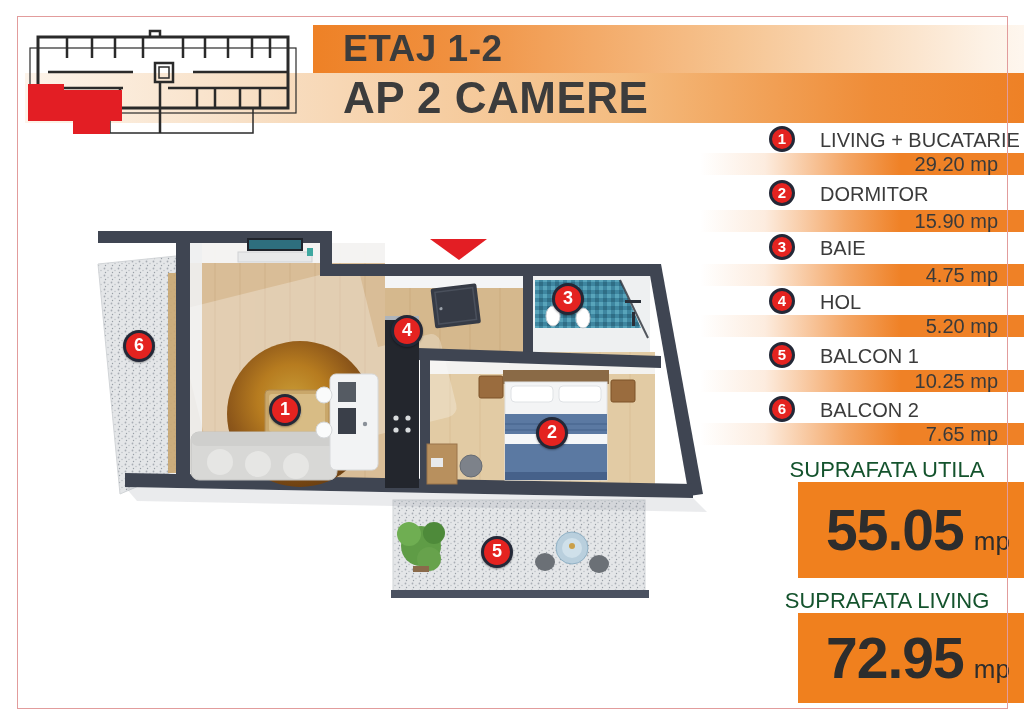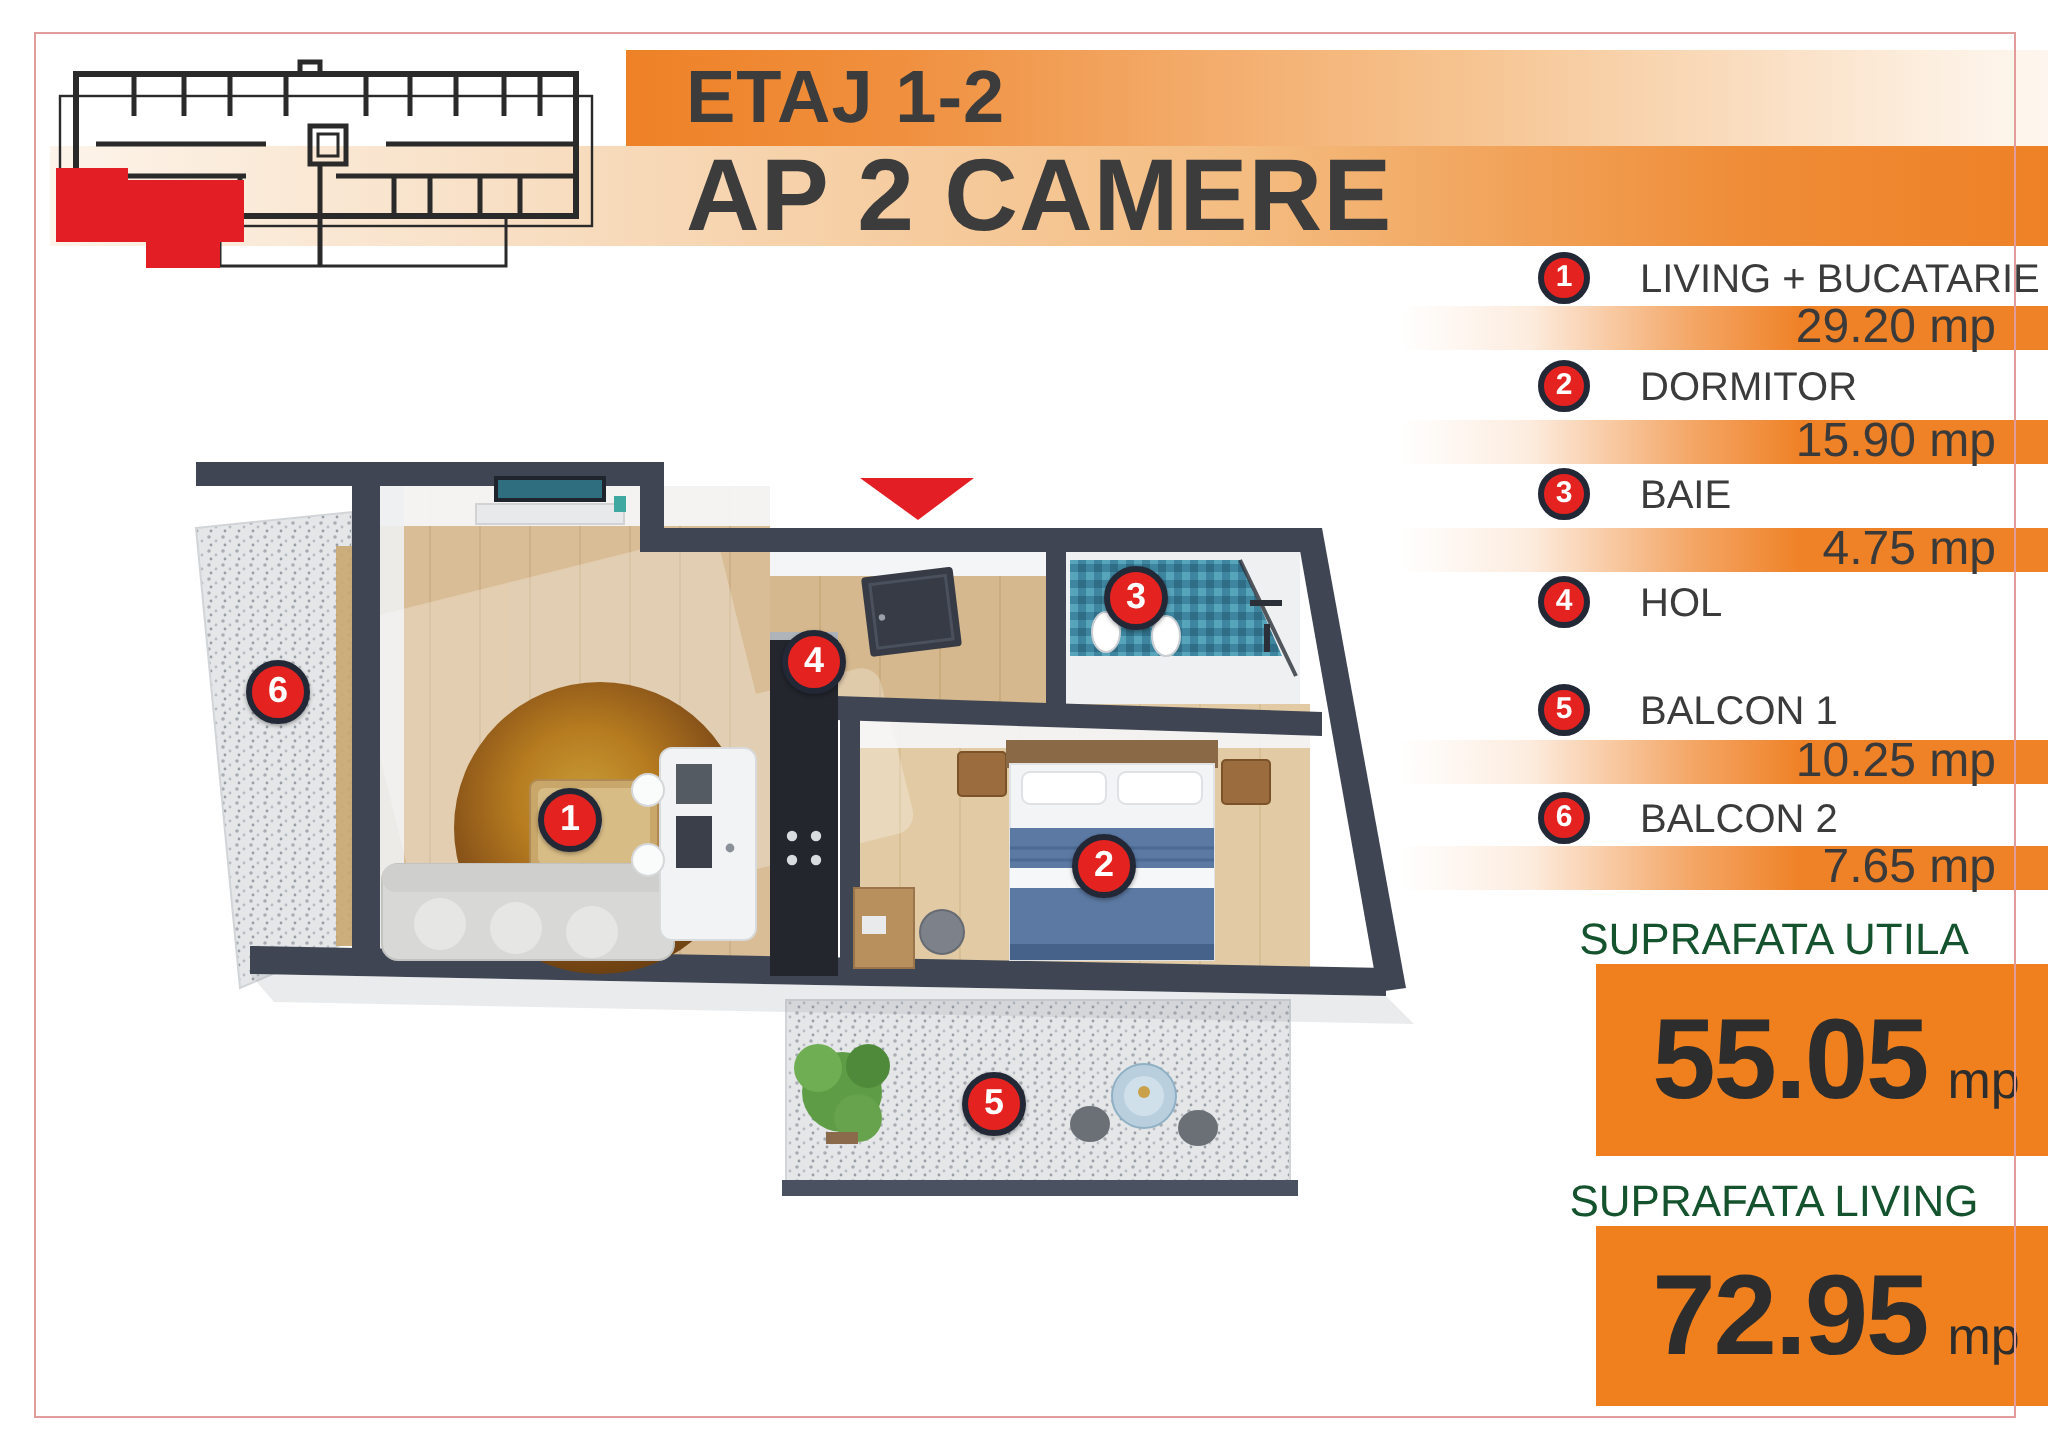--- a/index.html
+++ b/index.html
@@ -9,31 +9,31 @@
   
   .frame{position:absolute;left:17px;top:16px;width:989px;height:691px;
          border:1px solid #e29c9c;pointer-events:none;z-index:60;}
 
   
   .band1{position:absolute;left:313px;top:25px;width:766px;height:48px;z-index:5;
          background:linear-gradient(90deg,#ee8126 0%,#f0903f 18%,#f6c491 55%,#fdf2e6 88%,#fffdfb 100%);}
   .band1 .t{padding-left:30px;font-size:37px;font-weight:bold;line-height:48px;color:#3c3c3c;letter-spacing:.5px;}
   .band2{position:absolute;left:25px;top:73px;width:999px;height:50px;z-index:4;
          background:linear-gradient(90deg,#fdf4ea 0%,#f8e0c6 22%,#f4bc80 60%,#ef8c37 85%,#ee8126 100%);}
-  .band2 .t{padding-left:318px;font-size:51px;font-weight:bold;line-height:50px;color:#3c3c3c;letter-spacing:.5px;}
+  .band2 .t{padding-left:318px;font-size:44px;font-weight:bold;line-height:50px;color:#3c3c3c;letter-spacing:.5px;}
 
   
   .legend{position:absolute;left:700px;top:0;width:324px;height:725px;z-index:10;}
   .lrow{position:absolute;left:0;width:324px;height:28px;}
   .lbadge{position:absolute;left:69px;top:0;width:26px;height:26px;box-sizing:border-box;
           border:3px solid #232837;border-radius:50%;background:#e42320;color:#fff;
           font-size:15px;font-weight:bold;text-align:center;line-height:20px;}
   .lname{position:absolute;left:120px;top:1px;font-size:20px;color:#3b3b3b;line-height:26px;white-space:nowrap;}
   .lbar{position:absolute;left:0;width:324px;height:22px;text-align:right;box-sizing:border-box;
-        padding-right:26px;font-size:24px;line-height:22px;color:#3a3a3a;
+        padding-right:26px;font-size:20px;line-height:22px;color:#3a3a3a;
         background:linear-gradient(90deg,rgba(239,129,38,0) 0%,rgba(239,129,38,.15) 20%,rgba(239,129,38,.7) 45%,#ef8126 62%,#ef8126 100%);}
 
   
   .tlabel{position:absolute;left:767px;width:240px;text-align:center;font-size:22px;color:#14532d;z-index:10;}
   .tbox{position:absolute;left:798px;width:257px;background:#f0801e;z-index:10;
         display:flex;align-items:center;justify-content:center;box-sizing:border-box;padding-right:17px;}
   .tbox .inner{display:flex;align-items:baseline;gap:10px;}
   .tbox .num{font-size:57px;font-weight:bold;color:#2d2d2d;letter-spacing:-1px;}
   .tbox .unit{font-size:26px;font-weight:normal;color:#2d2d2d;}
 
@@ -91,20 +91,21 @@
     <div class="lrow" style="top:234px">
       <div class="lbadge">3</div>
       <div class="lname">BAIE</div>
     </div>
     <div class="lbar" style="top:264px"><span>4.75 mp</span></div>
 
     <div class="lrow" style="top:288px">
       <div class="lbadge">4</div>
       <div class="lname">HOL</div>
     </div>
+    <div class="lbar" style="top:315px"><span>5.20 mp</span></div>
 
     <div class="lrow" style="top:342px">
       <div class="lbadge">5</div>
       <div class="lname">BALCON 1</div>
     </div>
     <div class="lbar" style="top:370px"><span>10.25 mp</span></div>
 
     <div class="lrow" style="top:396px">
       <div class="lbadge">6</div>
       <div class="lname">BALCON 2</div>

